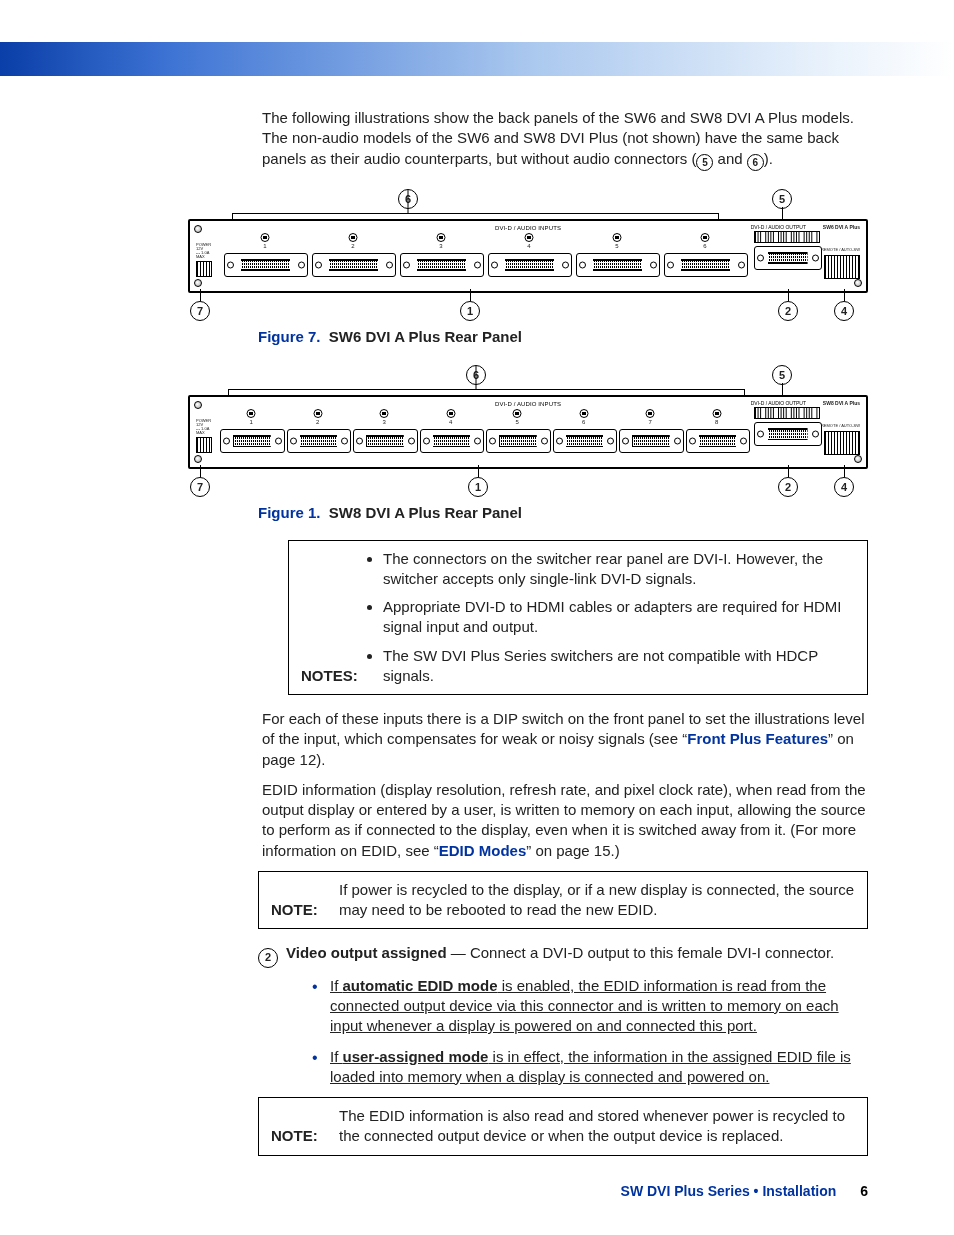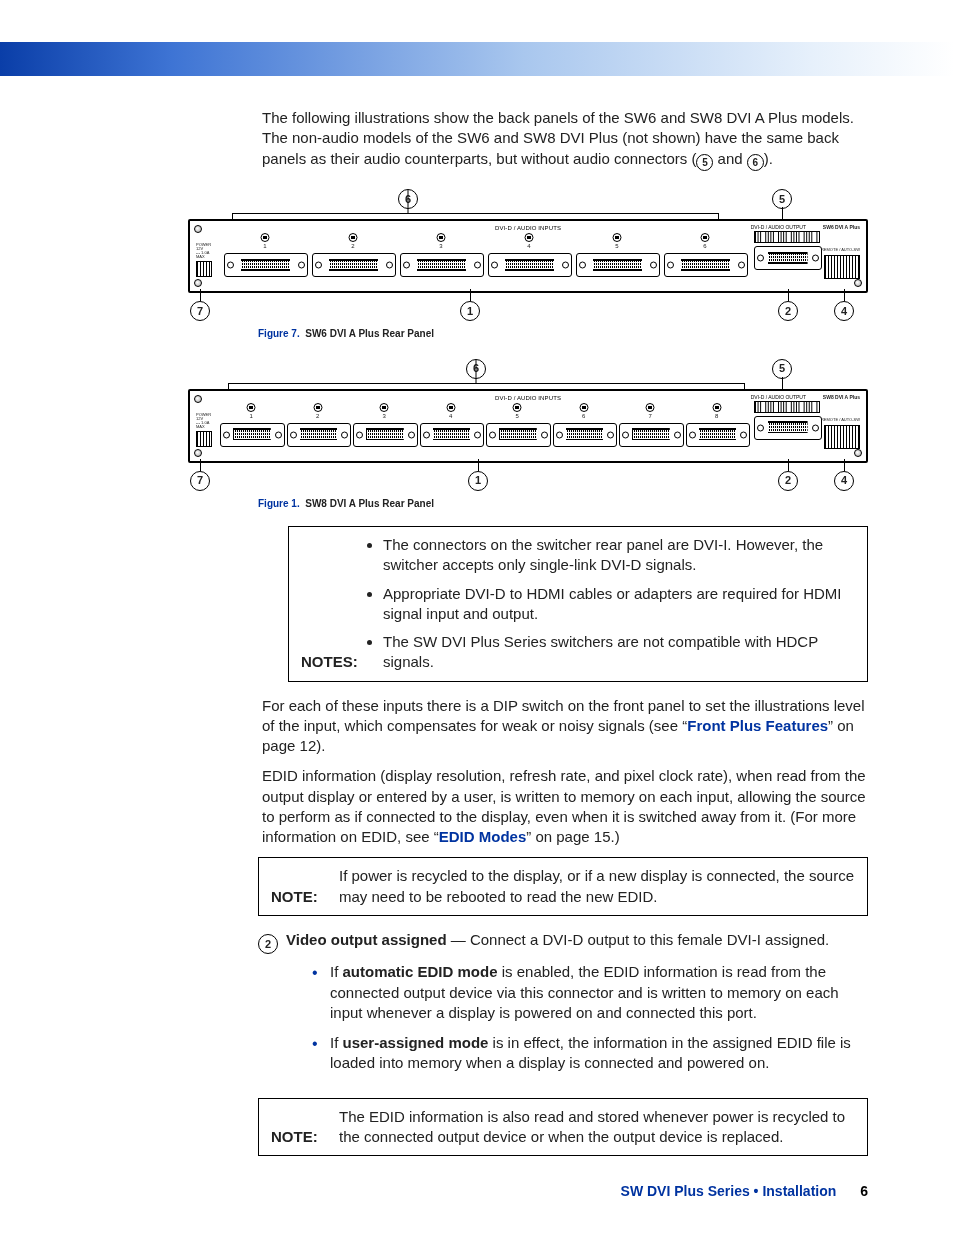--- a/index.html
+++ b/index.html
@@ -57,40 +57,40 @@
     margin-right: 8px;
     vertical-align: -3px;
   }
   .fig-wrap {
     margin-left: -70px;
     margin-top: 18px;
     margin-bottom: 6px;
   }
   .fig-caption {
     margin: 8px 0 16px 0;
-    font-size: 10px;
+    font-size: 15px;
   }
   .fig-caption .fignum { color: #0033a0; font-weight: 700; }
   .fig-caption .figtitle { font-weight: 700; color: #222; }
   .note-box {
     border: 1px solid #000;
     padding: 8px 12px 8px 12px;
     margin: 10px 0 14px 30px;
   }
   .note-box.tight { margin-left: 0; }
   .note-box .note-label { font-weight: 700; }
   .note-row { display: flex; align-items: flex-end; }
   .note-row .note-label { width: 68px; flex: 0 0 68px; }
   .note-row .note-body { flex: 1; }
   .note-bullets { margin: 0; padding-left: 14px; }
   .note-bullets li { margin-bottom: 8px; }
   .note-bullets li:last-child { margin-bottom: 0; }
   .def-item { margin: 14px 0 8px 0; }
   .def-item .lead { font-weight: 700; }
-  .bullets { margin: 6px 0 24px 54px; padding: 0; list-style: none; }
+  .bullets { margin: 6px 0 10px 54px; padding: 0; list-style: none; text-decoration: underline; }
   .bullets li { position: relative; padding-left: 18px; margin-bottom: 10px; }
   .bullets li::before {
     content: "•"; color: #0033a0; position: absolute; left: 0; top: 0; font-size: 16px;
   }
   .link { color: #0033a0; font-weight: 700; }
   .footer {
     position: absolute;
     bottom: 34px;
     right: 86px;
     font-size: 14px;
@@ -452,21 +452,21 @@
     </p>
 
     <div class="note-box tight">
       <div class="note-row">
         <div class="note-label">NOTE:</div>
         <div class="note-body">If power is recycled to the display, or if a new display is connected, the source may need to be rebooted to read the new EDID.</div>
       </div>
     </div>
 
     <p class="def-item">
-      <span class="callout-lead">2</span><span class="lead">Video output assigned</span><span> — Connect a DVI-D output to this female DVI-I assigned.</span>
+      <span class="callout-lead">2</span><span class="lead">Video output assigned</span><span> — Connect a DVI-D output to this female DVI-I connector.</span>
     </p>
 
     <ul class="bullets">
       <li>
         <span>If </span><strong>automatic EDID mode</strong><span> is enabled, the EDID information is read from the connected output device via this connector and is written to memory on each input whenever a display is powered on and connected this port.</span>
       </li>
       <li>
         <span>If </span><strong>user-assigned mode</strong><span> is in effect, the information in the assigned EDID file is loaded into memory when a display is connected and powered on.</span>
       </li>
     </ul>

